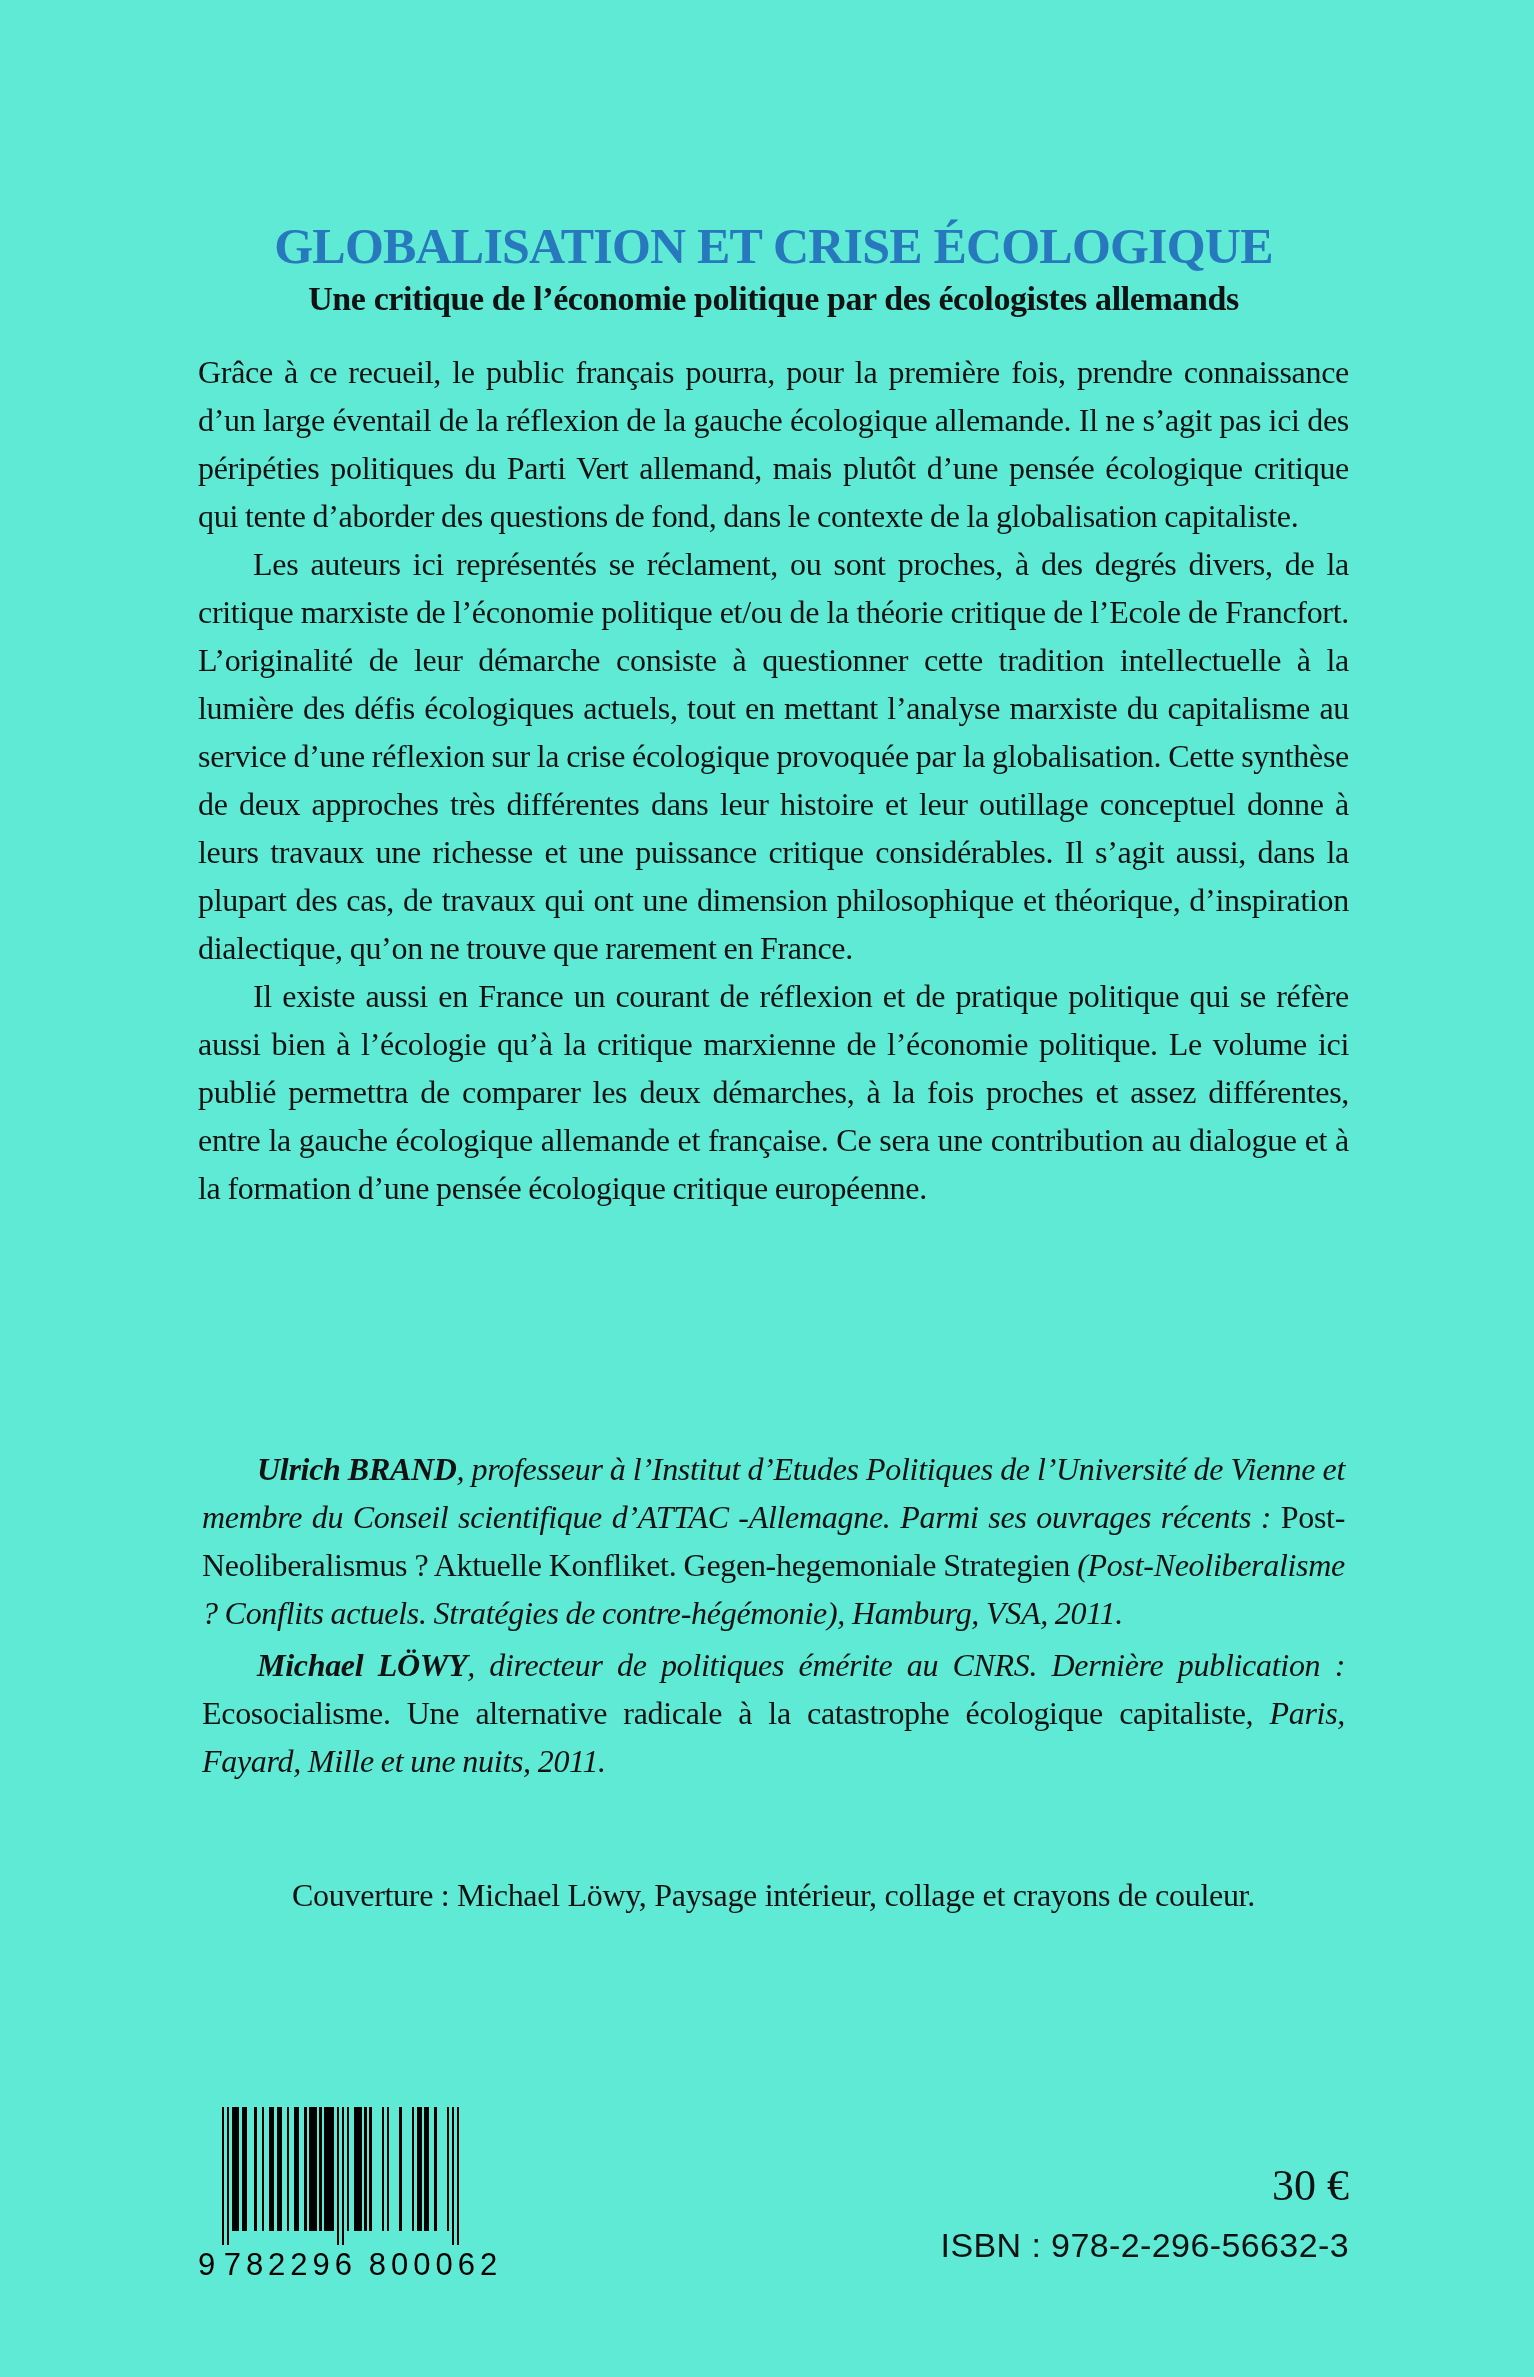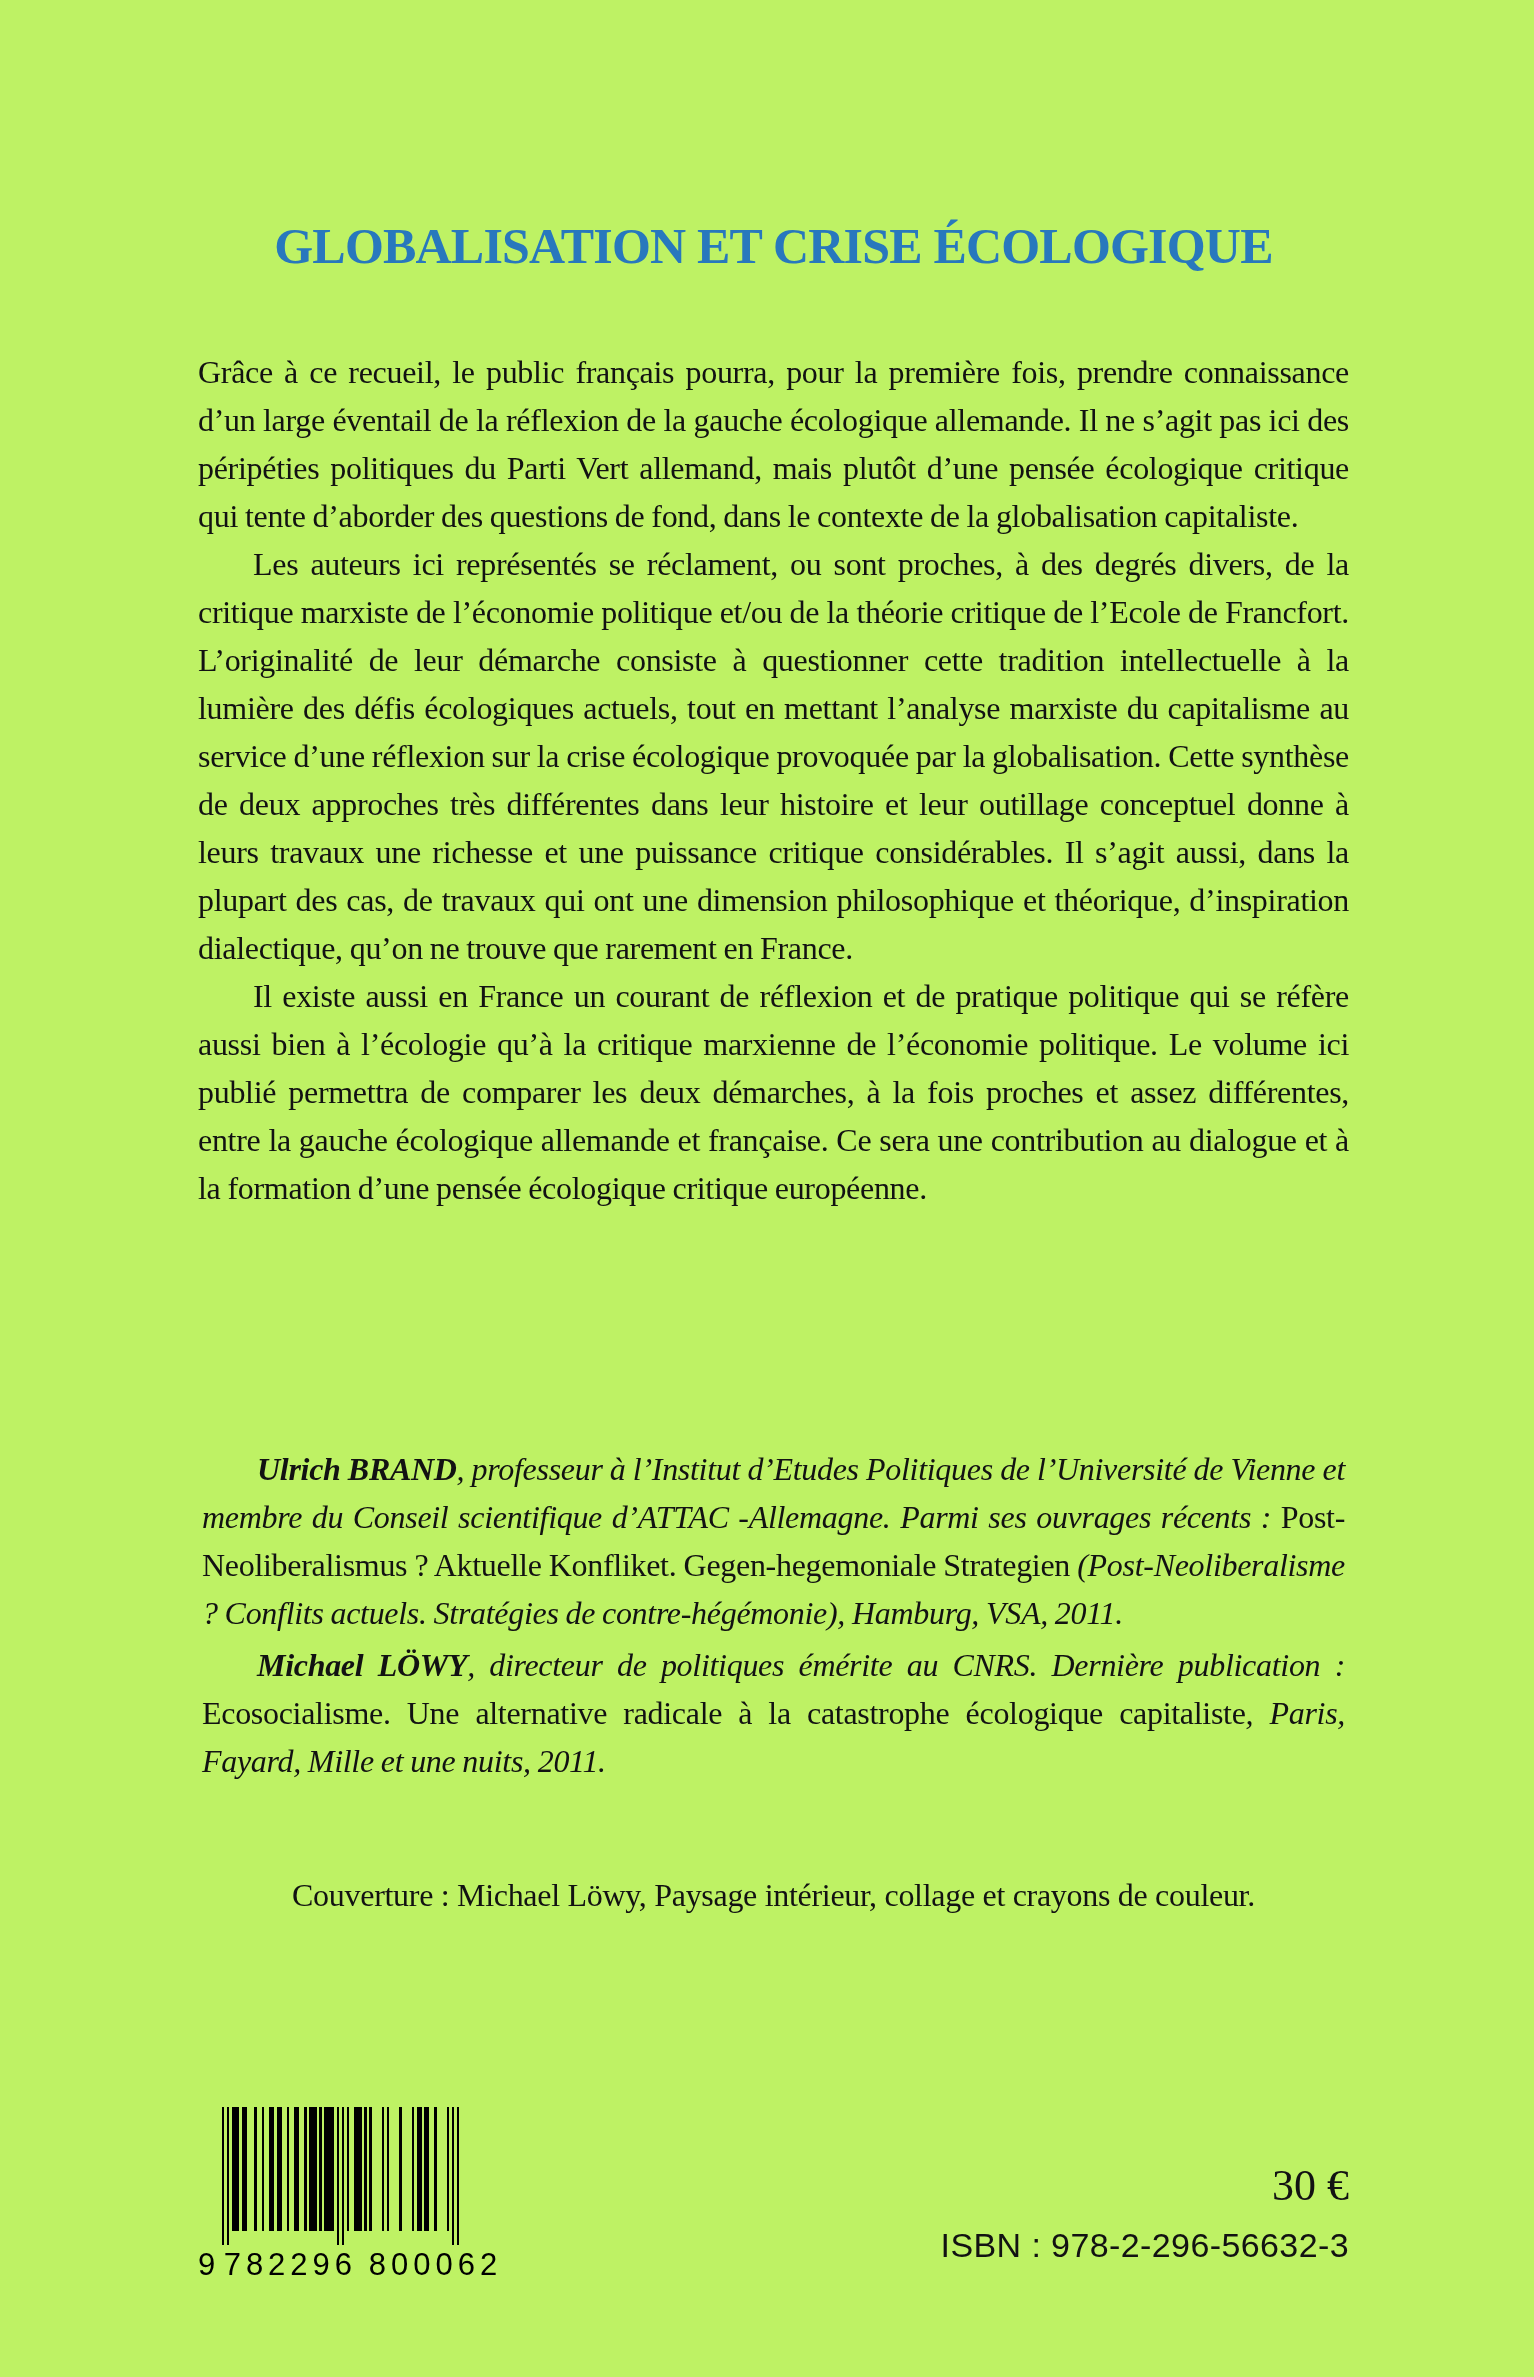--- a/index.html
+++ b/index.html
@@ -1,20 +1,20 @@
 <!DOCTYPE html>
 <html lang="fr" style="font-size:13.4px"><head>
 <meta charset="utf-8">
 <style>
   html, body { margin: 0; padding: 0; background: #e9e9e9; }
   .page {
     position: relative;
     width: 1534px;
     height: 2377px;
-    background: #bef264;
+    background: #5eead4;
     color: #121212;
     overflow: hidden;
     font-family: "Liberation Serif", serif;
   }
 
   
   .page-title {
     position: absolute;
     top: 183px; left: 198px; width: 1151px;
     text-align: center;
@@ -121,20 +121,21 @@
     letter-spacing: 0.4px;
     text-align: right;
   }
 </style>
 </head>
 <body>
 
 <div class="page">
 
   <h1 class="page-title" style="color: rgb(40, 120, 189);">GLOBALISATION ET CRISE ÉCOLOGIQUE</h1>
+  <h2 class="page-subtitle">Une critique de l’économie politique par des écologistes allemands</h2>
 
   <div class="synopsis">
     <p>Grâce à ce recueil, le public français pourra, pour la première fois, prendre connaissance d’un large éventail de la réflexion de la gauche écologique allemande. Il ne s’agit pas ici des péripéties politiques du Parti Vert allemand, mais plutôt d’une pensée écologique critique qui tente d’aborder des questions de fond, dans le contexte de la globalisation capitaliste.</p>
     <p class="indent">Les auteurs ici représentés se réclament, ou sont proches, à des degrés divers, de la critique marxiste de l’économie politique et/ou de la théorie critique de l’Ecole de Francfort. L’originalité de leur démarche consiste à questionner cette tradition intellectuelle à la lumière des défis écologiques actuels, tout en mettant l’analyse marxiste du capitalisme au service d’une réflexion sur la crise écologique provoquée par la globalisation. Cette synthèse de deux approches très différentes dans leur histoire et leur outillage conceptuel donne à leurs travaux une richesse et une puissance critique considérables. Il s’agit aussi, dans la plupart des cas, de travaux qui ont une dimension philosophique et théorique, d’inspiration dialectique, qu’on ne trouve que rarement en France.</p>
     <p class="indent">Il existe aussi en France un courant de réflexion et de pratique politique qui se réfère aussi bien à l’écologie qu’à la critique marxienne de l’économie politique. Le volume ici publié permettra de comparer les deux démarches, à la fois proches et assez différentes, entre la gauche écologique allemande et française. Ce sera une contribution au dialogue et à la formation d’une pensée écologique critique européenne.</p>
   </div>
 
   <div class="bios">
     <p><span class="seg-bold-italic">Ulrich BRAND</span><span class="seg-italic">, professeur à l’Institut d’Etudes Politiques de l’Université de Vienne et membre du Conseil scientifique d’ATTAC -Allemagne. Parmi ses ouvrages récents : </span><span class="seg-roman">Post-Neoliberalismus ? Aktuelle Konfliket. Gegen-hegemoniale Strategien </span><span class="seg-italic">(Post-Neoliberalisme ? Conflits actuels. Stratégies de contre-hégémonie), Hamburg, VSA, 2011.</span></p>
     <p><span class="seg-bold-italic">Michael LÖWY</span><span class="seg-italic">, directeur de politiques émérite au CNRS. Dernière publication : </span><span class="seg-roman">Ecosocialisme. Une alternative radicale à la catastrophe écologique capitaliste</span><span class="seg-italic">, Paris, Fayard, Mille et une nuits, 2011.</span></p>

